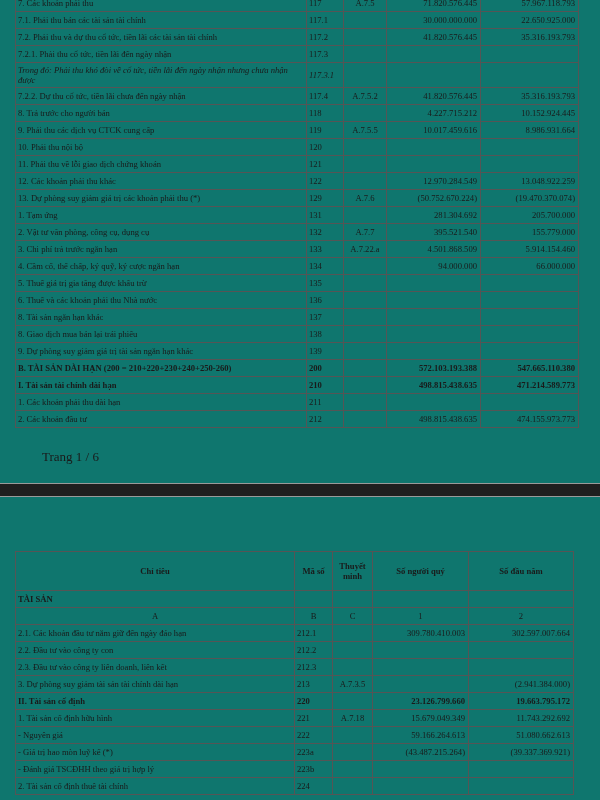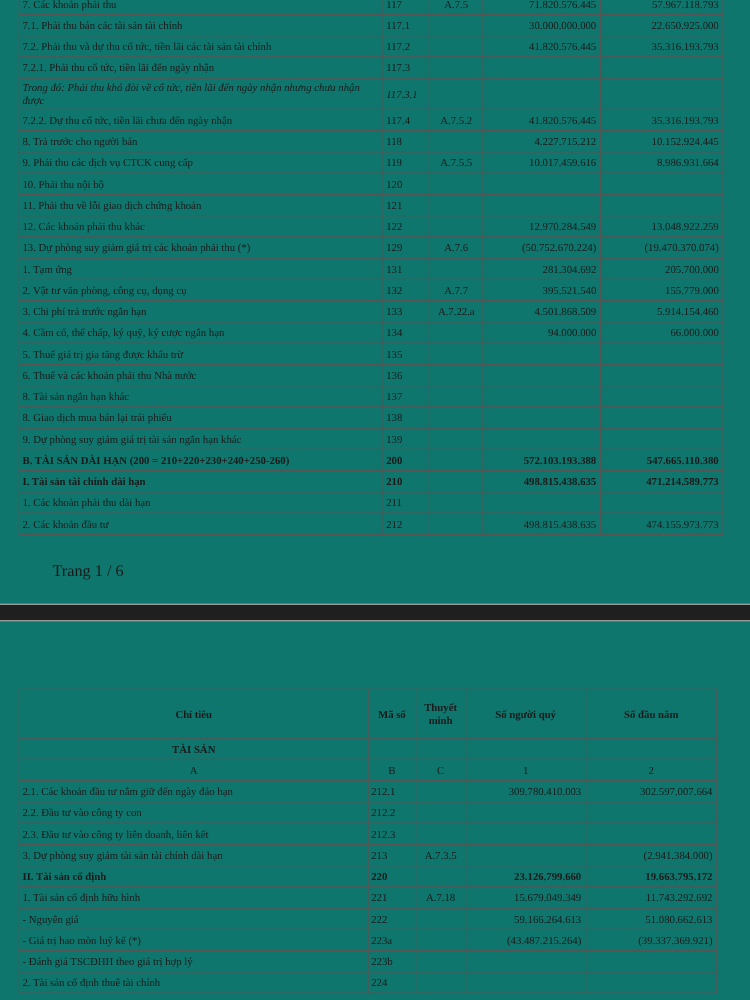--- a/index.html
+++ b/index.html
@@ -18,21 +18,21 @@
   table.fin td.lbl { text-align:left; }
   table.fin td.code { text-align:left; }
   table.fin td.note { text-align:center; }
   table.fin td.num { text-align:right; padding-right:3px; }
   tr.bold td { font-weight:bold; }
   tr.italic td { font-style:italic; }
   tr.wrap td.lbl { white-space:normal; line-height:10px; }
   th { font-weight:bold; text-align:center; font-size:8.6px; }
   th.small { font-size:8px; line-height:9px; }
   tr.hdr th { height:34px;text-align:center; }
-  tr.sect td { text-align:center; font-weight:bold; }
+  tr.sect td { text-align:left; font-weight:bold; }
   tr.colidx td { text-align:center; }
   .pagenum { position:absolute; left:18px; top:449px; font-size:13px;margin-left:24px; }
 </style>
 </head>
 <body>
 
 <div class="page" id="page1">
   <table class="fin" id="t1">
     <colgroup>
       <col style="width:291px">

